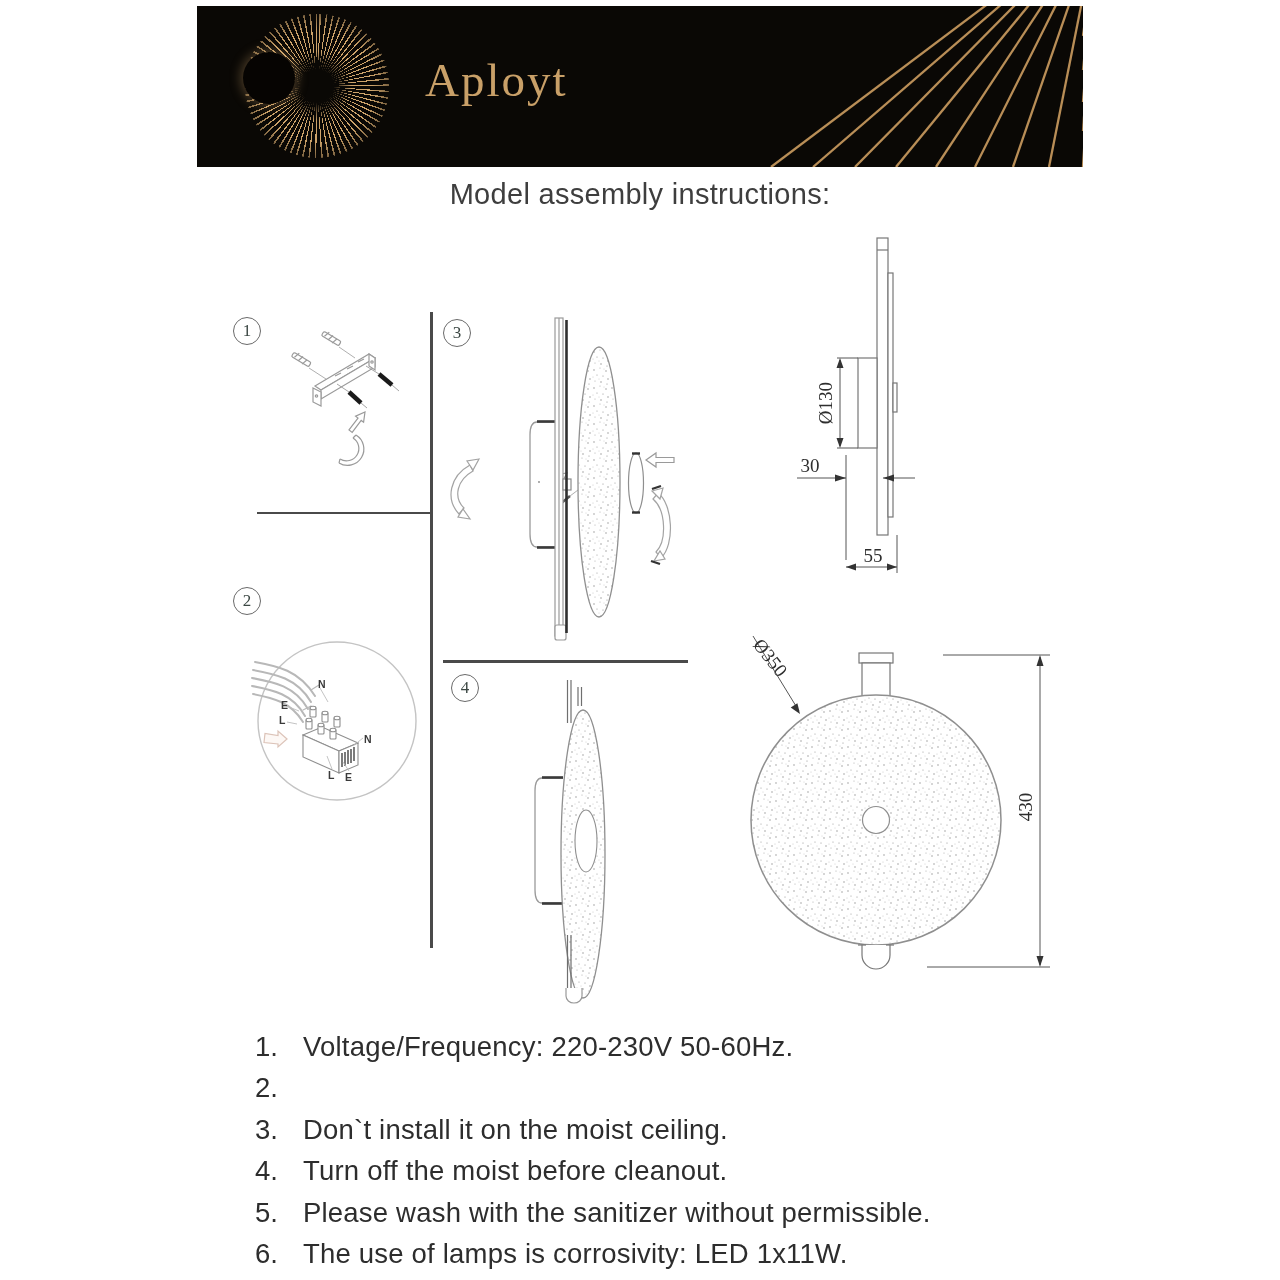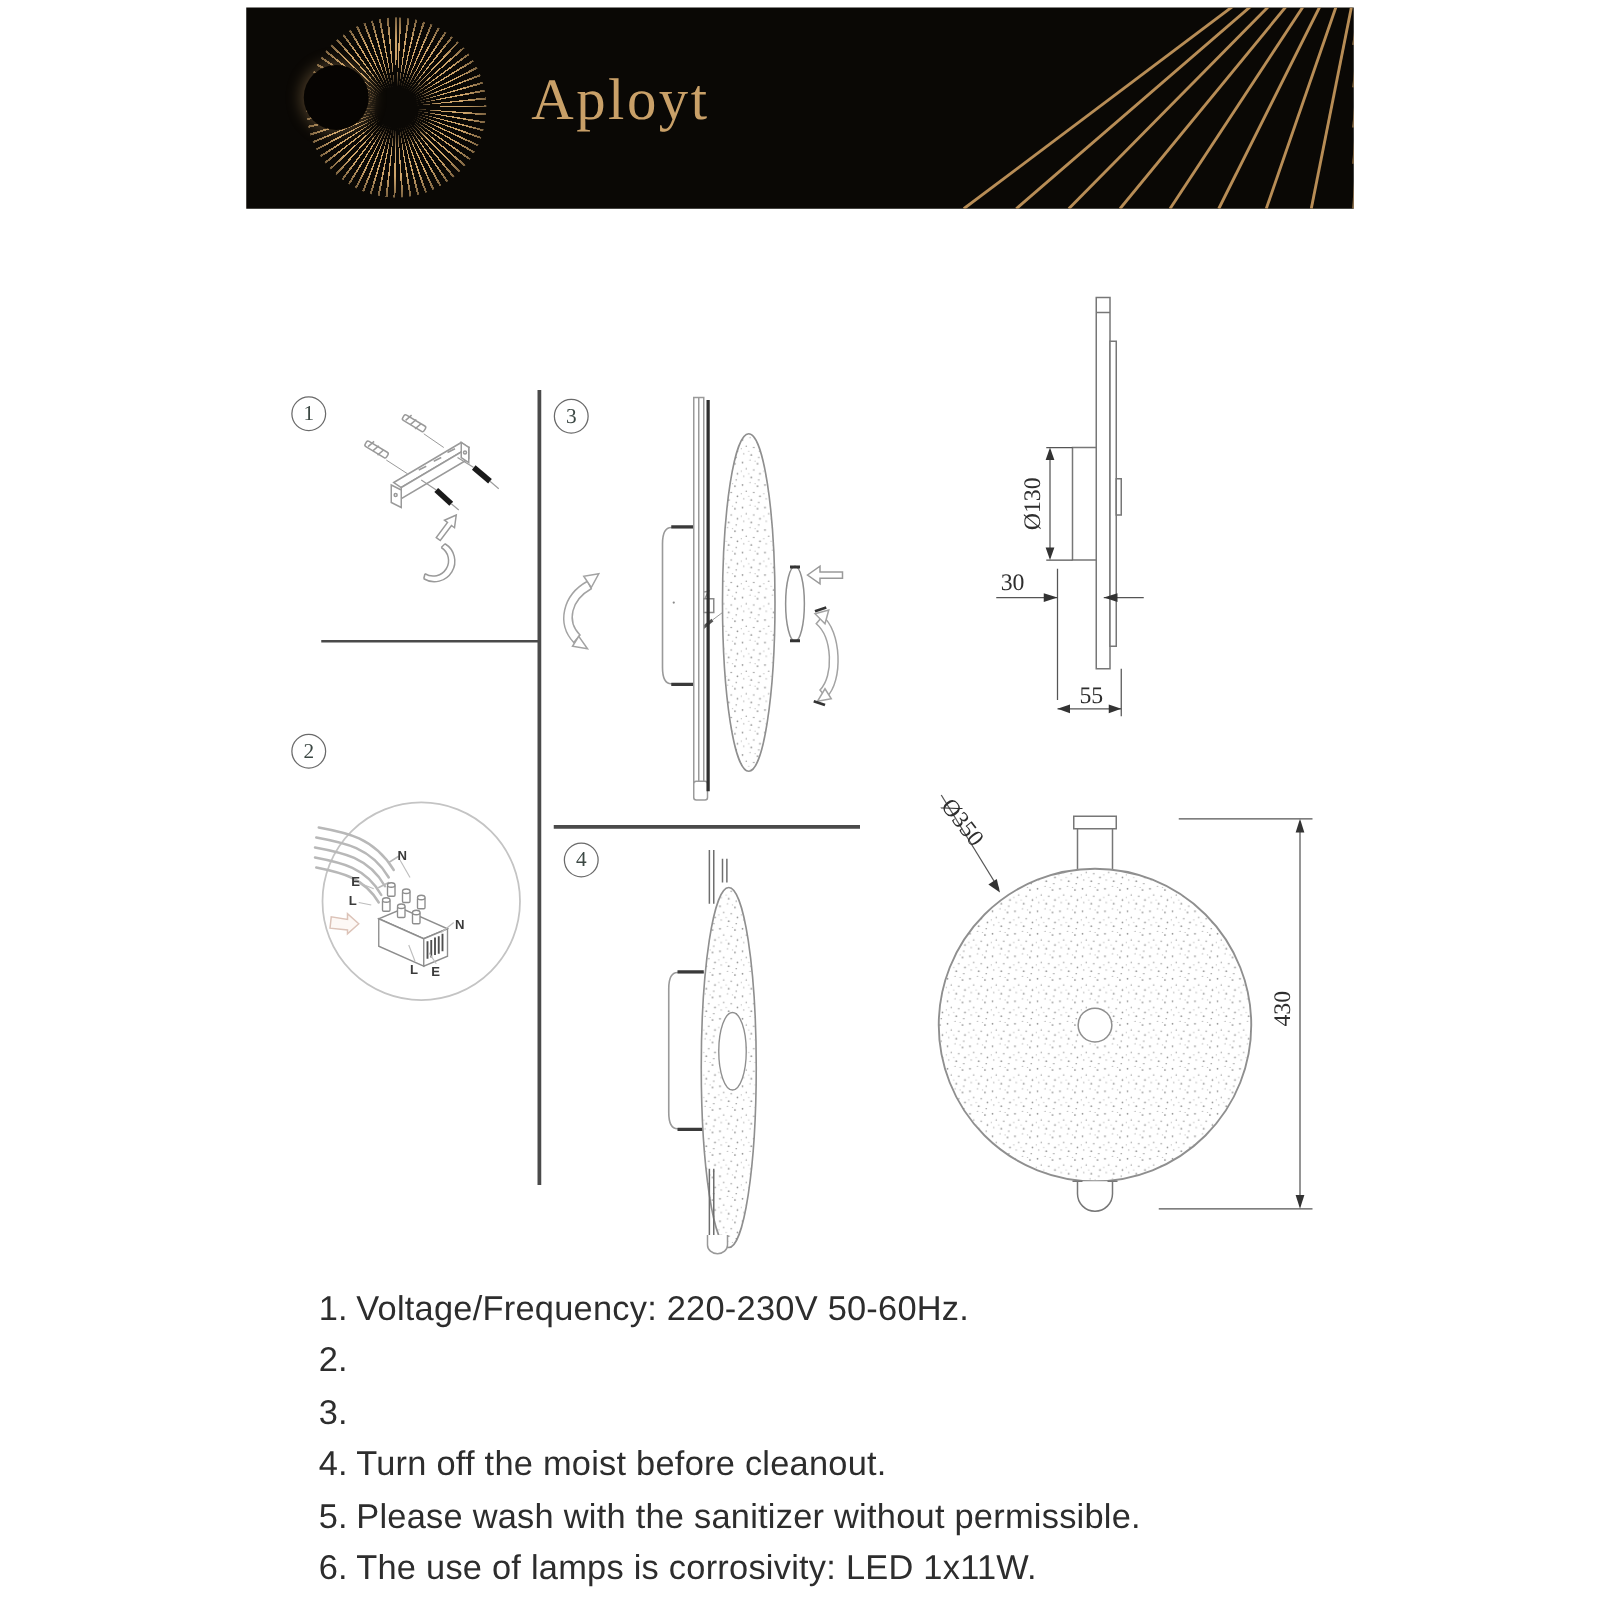--- a/index.html
+++ b/index.html
@@ -42,21 +42,21 @@
     font-family:"Liberation Serif", serif; font-size:17px; color:#3c4844; background:#fff;
   }
   
   .draw { position:absolute; }
   text.dim { font-family:"Liberation Serif", serif; font-size:19px; fill:#2e2e2e; }
   text.wire-label { font-family:"Liberation Sans", sans-serif; font-size:10.5px; font-weight:bold; fill:#3a3a3a; }
   
   #instructions { position:absolute; left:240px; top:1026px; width:860px; color:#2d2d2d; }
   .inst-row { display:flex; line-height:41.4px; font-size:27.5px; }
   .inst-num { width:38px; text-align:right; flex:none; }
-  .inst-text { margin-left:7px; letter-spacing:0.2px; }
+  .inst-text { margin-left:25px; letter-spacing:0.2px; }
 </style>
 </head>
 <body>
 
 <div id="page">
 
   <div id="banner">
     <div class="rays">
       <div class="rays-fade"></div>
     </div>
@@ -75,20 +75,21 @@
         <line x1="445" y1="-85" x2="430" y2="161"></line>
         <line x1="445" y1="-85" x2="430" y2="125" stroke="#b3874e"></line>
         <line x1="445" y1="-85" x2="430" y2="96"></line>
         <line x1="445" y1="-85" x2="430" y2="64" stroke="#b3874e"></line>
         <line x1="445" y1="-85" x2="430" y2="30"></line>
       </g>
     </svg>
   </div>
 
   <div id="title-block">
+    <div class="t-line">Model assembly instructions:</div>
   </div>
 
   <div class="divider" style="left:430px; top:312px; width:2.5px; height:636px;"></div>
   <div class="divider" style="left:257px; top:512px; width:174px; height:2px;"></div>
   <div class="divider" style="left:443px; top:660px; width:245px; height:2.5px;"></div>
 
   <div class="badge" style="left:233px; top:317px;">1</div>
   <div class="badge" style="left:233px; top:587px;">2</div>
   <div class="badge" style="left:443px; top:319px;">3</div>
   <div class="badge" style="left:451px; top:674px;">4</div>
@@ -407,20 +408,21 @@
   <div id="instructions">
     <div class="inst-row">
       <span class="inst-num">1.</span>
       <span class="inst-text">Voltage/Frequency: 220-230V 50-60Hz.</span>
     </div>
     <div class="inst-row">
       <span class="inst-num">2.</span>
     </div>
     <div class="inst-row">
       <span class="inst-num">3.</span>
+      <span class="inst-text">Don`t install it on the moist ceiling.</span>
     </div>
     <div class="inst-row">
       <span class="inst-num">4.</span>
       <span class="inst-text">Turn off the moist before cleanout.</span>
     </div>
     <div class="inst-row">
       <span class="inst-num">5.</span>
       <span class="inst-text">Please wash with the sanitizer without permissible.</span>
     </div>
     <div class="inst-row">

